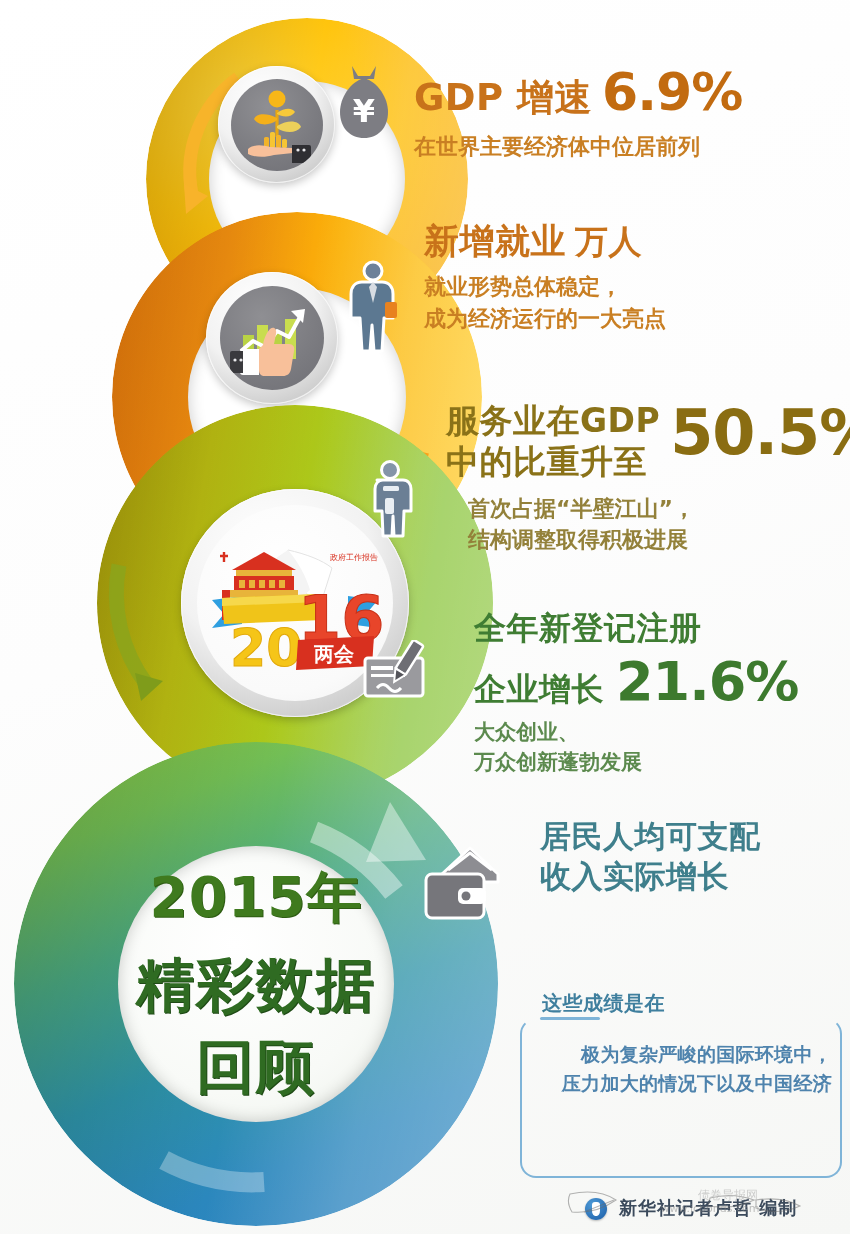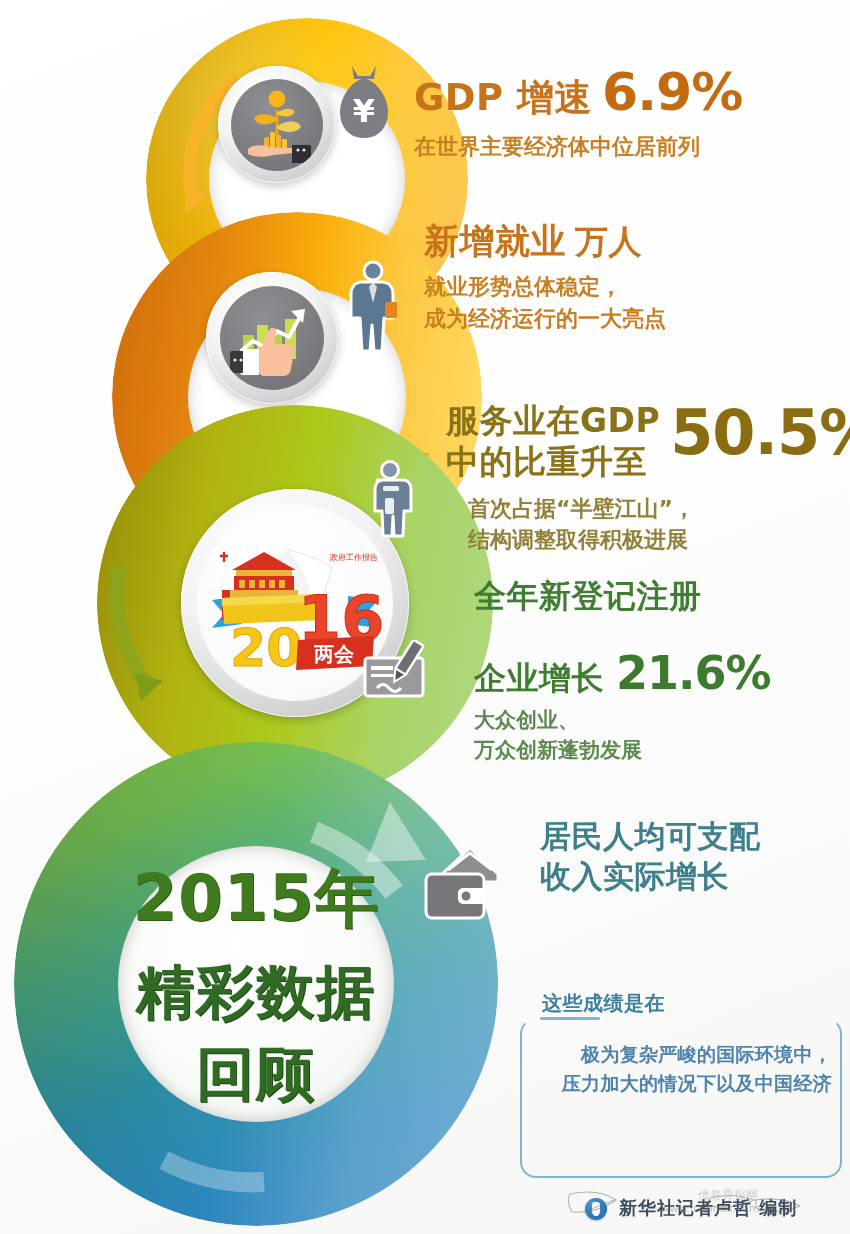--- a/index.html
+++ b/index.html
@@ -288,21 +288,21 @@
     <div class="glossL"></div>
     <div class="hole"></div>
   </div>
   <svg style="position:absolute;left:14px;top:742px;width:484px;height:484px;">
     <path d="M 380 150 A 186 186 0 0 0 300 90" fill="none" stroke="rgba(255,255,255,.42)" stroke-width="22"></path>
     <polygon points="376,60 412,118 352,120" fill="rgba(255,255,255,.42)"></polygon>
     <path d="M 150 418 A 186 186 0 0 0 250 440" fill="none" stroke="rgba(255,255,255,.30)" stroke-width="20"></path>
   </svg>
 
   <div style="position:absolute;left:118px;top:846px;width:276px;height:276px;display:flex;flex-direction:column;align-items:center;justify-content:center;">
-    <div style="font-size:64px;font-weight:700;color:#3f7a1e;letter-spacing:1px;text-shadow:1px 1px 0 #2e5c13;">2015年</div>
+    <div style="font-size:55px;font-weight:700;color:#3f7a1e;letter-spacing:1px;text-shadow:1px 1px 0 #2e5c13;">2015年</div>
     <div style="font-size:58px;font-weight:700;color:#2f6b22;letter-spacing:2px;margin-top:12px;text-shadow:1px 1px 0 #1f4a16;">精彩数据</div>
     <div style="font-size:58px;font-weight:700;color:#2f6b22;letter-spacing:2px;margin-top:4px;text-shadow:1px 1px 0 #1f4a16;">回顾</div>
   </div>
 
   <svg style="position:absolute;left:418px;top:840px;width:86px;height:86px;">
     <g stroke="#ffffff" stroke-width="3" stroke-linejoin="round">
       <path d="M24 34 L52 8 L80 34 L80 42 L24 42 Z" fill="#8d8d92"></path>
       <path d="M30 30 L52 13 L74 30" fill="none" stroke="#ffffff" stroke-width="3"></path>
       <rect x="8" y="34" width="58" height="44" rx="6" fill="#76767b"></rect>
     </g>
@@ -332,25 +332,25 @@
       <div>
         <div class="hl c-olive" style="font-size:33px;line-height:1.25;">服务业在GDP</div>
         <div class="hl c-olive" style="font-size:33px;line-height:1.25;">中的比重升至</div>
       </div>
       <span class="big" style="font-size:62px;color:#8a6d12;align-self:flex-start;margin-top:-4px;">50.5%</span>
     </div>
     <div class="sub c-olive2" style="font-size:22px;margin-top:10px;font-weight:600;padding-left:22px;">首次占据“半壁江山”，</div>
     <div class="sub c-olive2" style="font-size:22px;font-weight:600;padding-left:22px;">结构调整取得积极进展</div>
   </div>
 
-  <div class="txt" style="left:474px;top:576px;">
+  <div class="txt" style="left:474px;top:608px;">
     <div class="hl c-green" style="font-size:32px;line-height:1.3;">全年新登记注册</div>
     <div style="display:flex;align-items:baseline;gap:12px;">
       <span class="hl c-green" style="font-size:32px;">企业增长</span>
-      <span class="big" style="font-size:46px;color:#3d7a2e;margin-top:28px;">21.6%</span>
+      <span class="big" style="font-size:54px;color:#3d7a2e;">21.6%</span>
     </div>
     <div class="sub c-green2" style="font-size:21px;margin-top:4px;font-weight:600;">大众创业、</div>
     <div class="sub c-green2" style="font-size:21px;font-weight:600;">万众创新蓬勃发展</div>
   </div>
 
   <div class="txt" style="left:540px;top:816px;">
     <div class="hl c-teal" style="font-size:31px;line-height:1.3;">居民人均可支配</div>
     <div class="hl c-teal" style="font-size:31px;line-height:1.3;">收入实际增长</div>
   </div>
 

